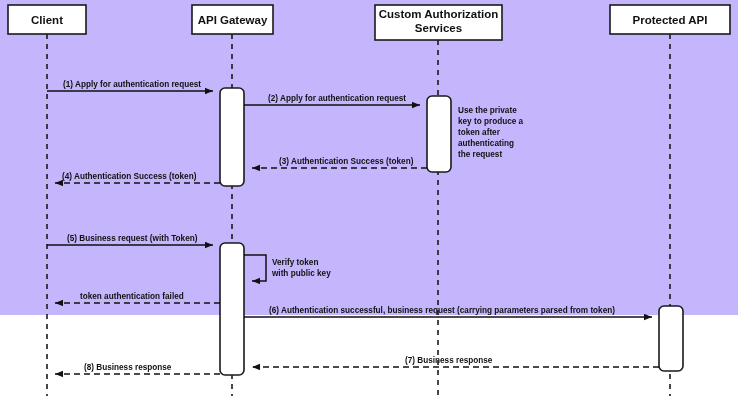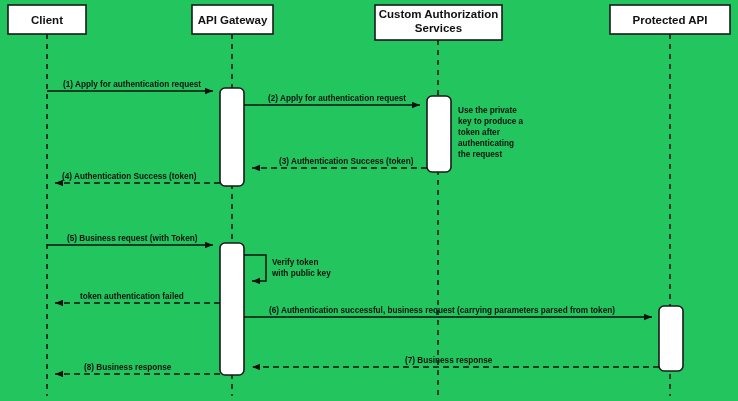--- a/index.html
+++ b/index.html
@@ -9,22 +9,22 @@
   }
   body {
     width: 738px;
     height: 401px;
     font-family: "Liberation Sans", sans-serif;
     overflow: hidden;
   }
   #diagram-root {
     position: relative;
     width: 738px;
-    height: 401px;
-    background: #22c55e;
+    height: 315px;
+    background: #c4b5fd;
     text-decoration: underline;
   }
   svg#seq {
     display: block;
     width: 738px;
     height: 401px;
   }
   .lifeline-box {
     fill: #ffffff;
     stroke: #1a1a1a;

